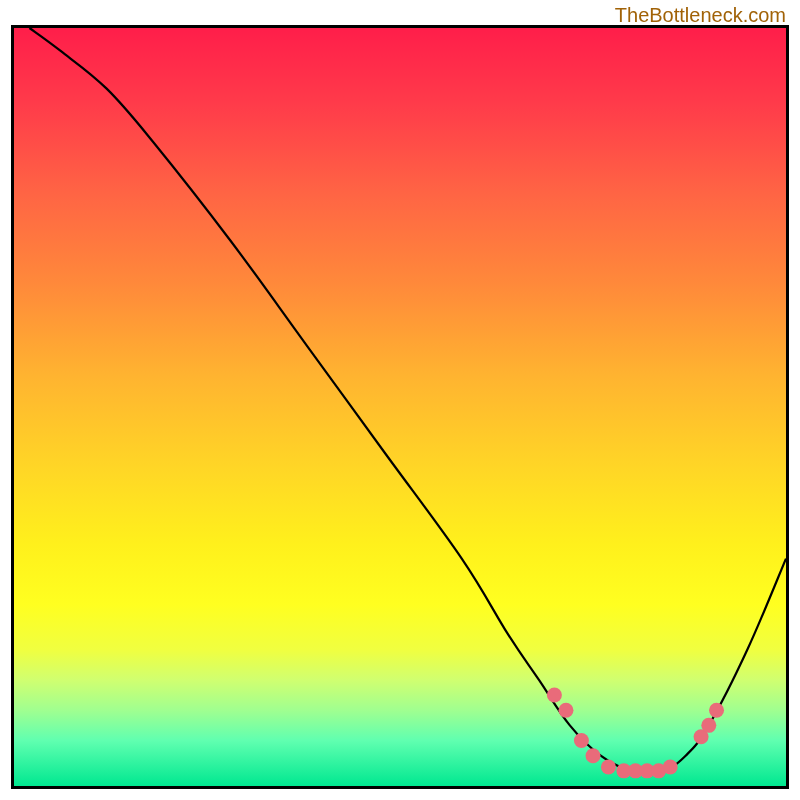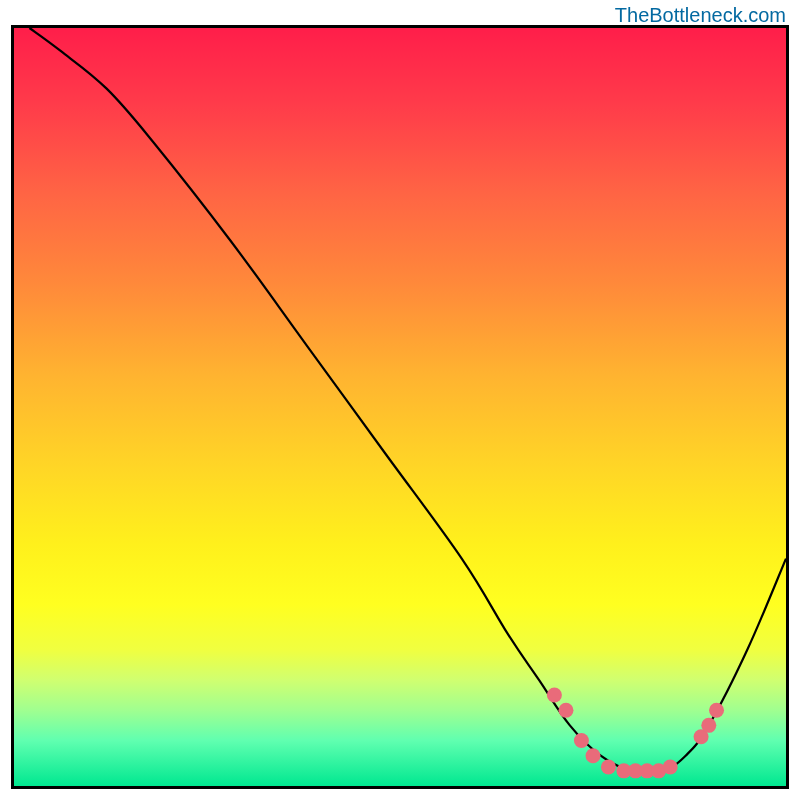--- a/index.html
+++ b/index.html
@@ -31,21 +31,21 @@
       #00e890 100%
     );
     outline: 3px solid #000;
   }
   .attribution {
     position: absolute;
     right: 14px;
     top: 4px;
     font-family: Arial, Helvetica, sans-serif;
     font-size: 20px;
-    color: #0369a1;
+    color: #a16207;
     font-weight: 500;
   }
   .curve-svg {
     position: absolute;
     left: 0; top: 0;
     width: 772px;
     height: 758px;
     overflow: visible;
   }
   .curve-path {

